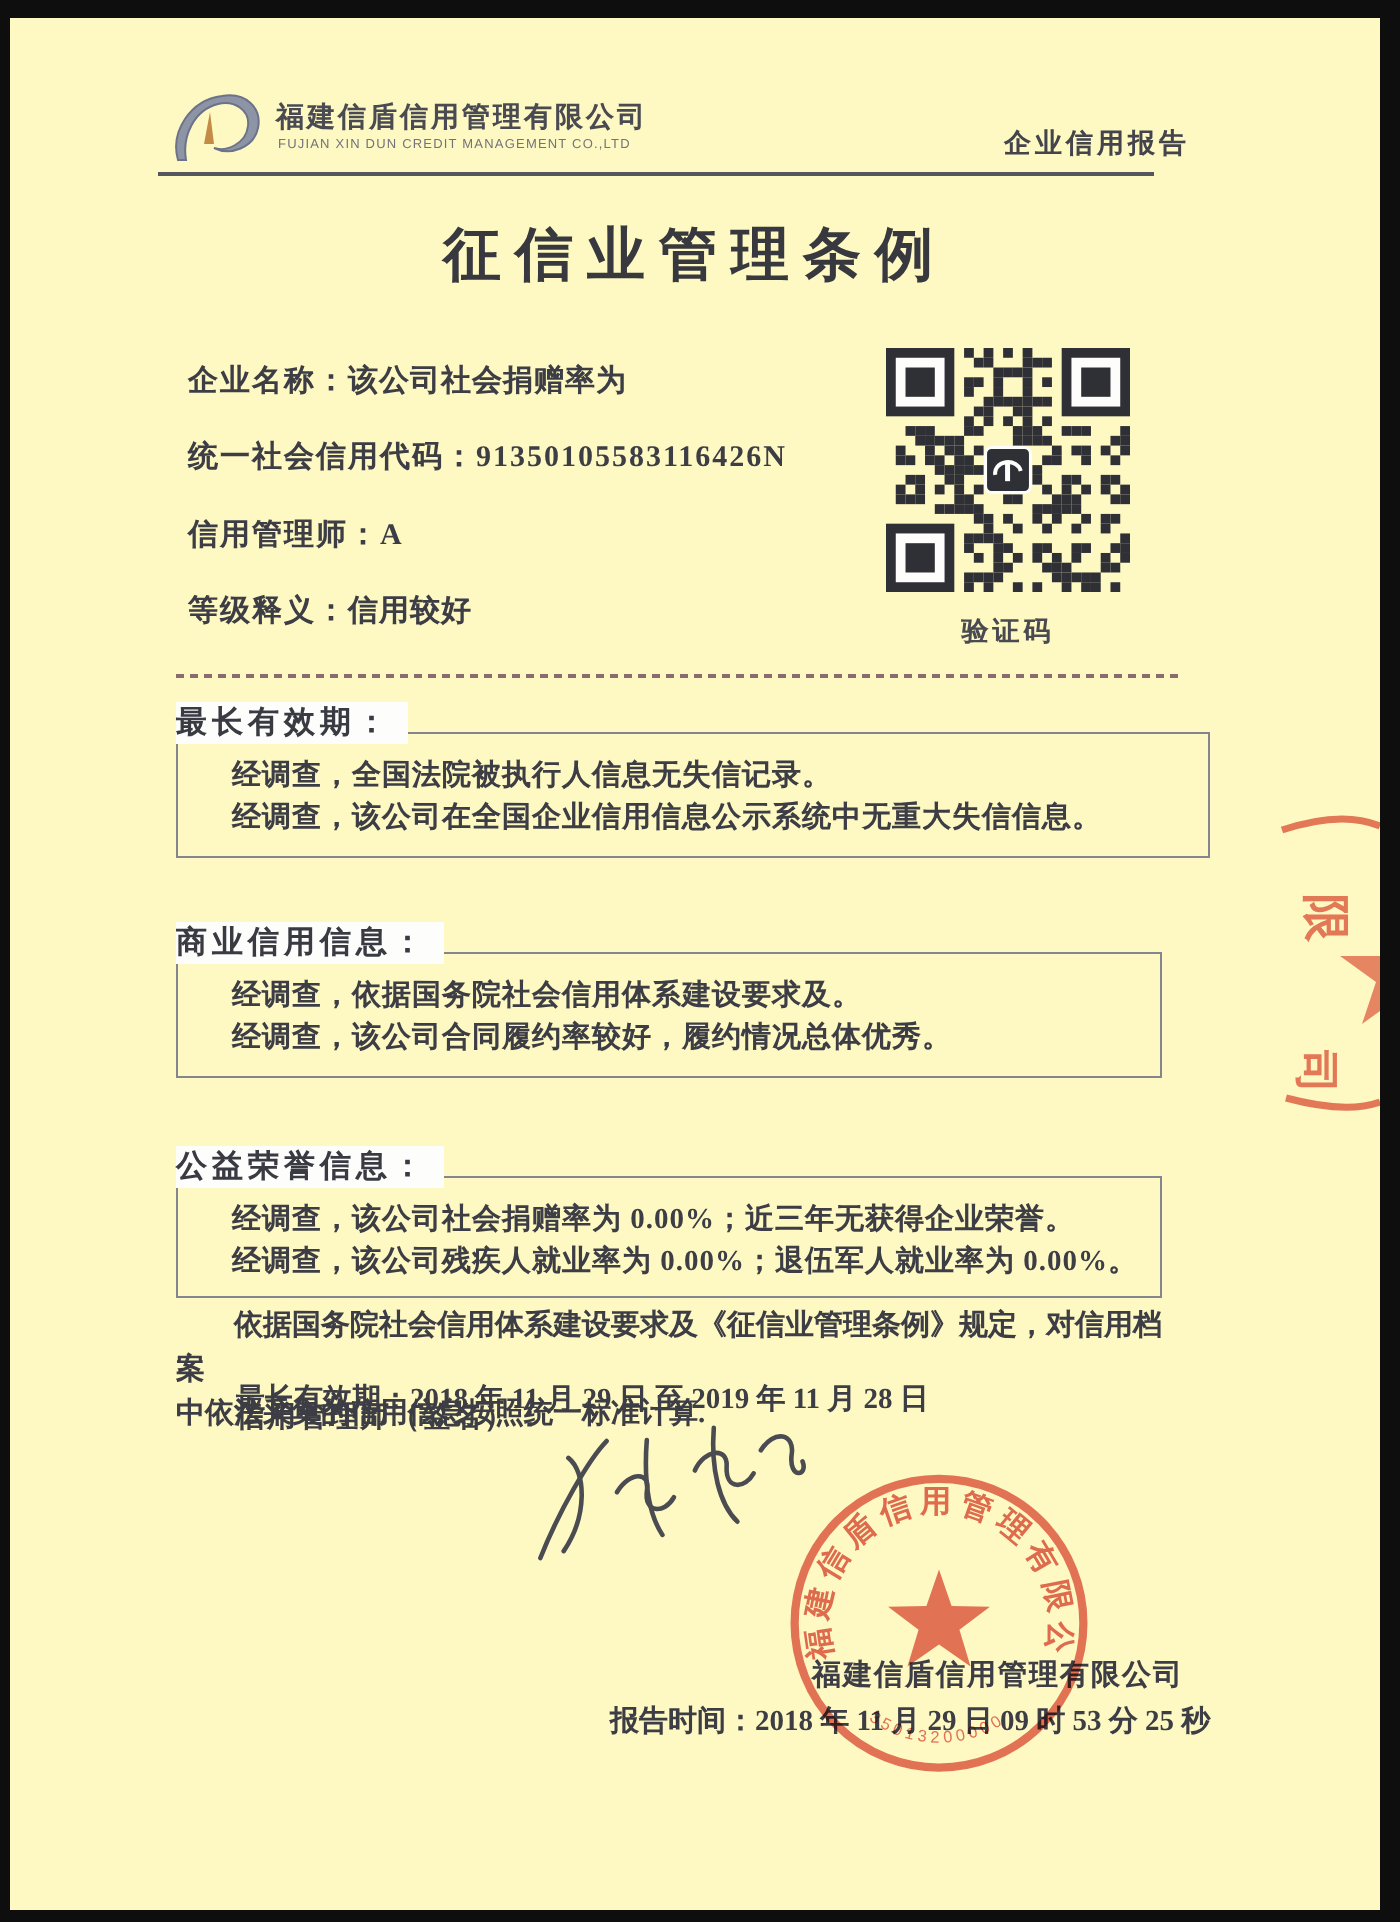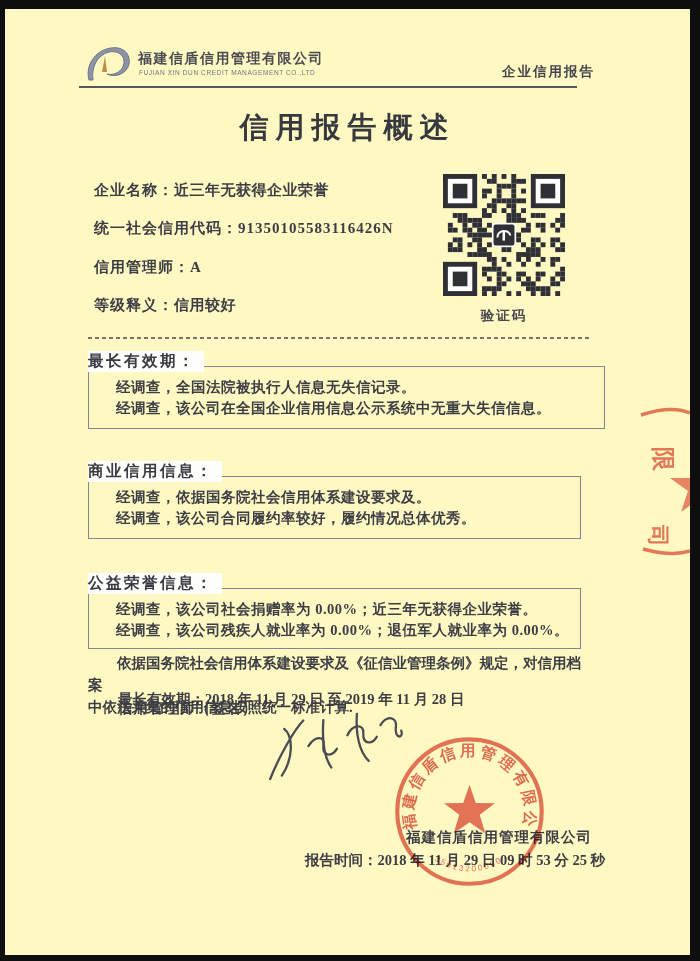--- a/index.html
+++ b/index.html
@@ -68,24 +68,24 @@
     <svg width="50" height="48" viewBox="0 0 50 48">
       <path d="M6,38 C2,24 12,8 28,6 C40,4 48,12 46,22 C44,32 32,36 24,32 C30,34 40,30 41,21 C42,13 34,8 26,10 C14,13 8,26 10,38 Z" fill="#8d94a6" stroke="#6c7388" stroke-width="1"></path>
       <path d="M22,14 L24,30 L19,30 Z" fill="#b9782f" opacity=".85"></path>
     </svg>
   </div>
   <div class="abs brand-cn">福建信盾信用管理有限公司</div>
   <div class="abs brand-en">FUJIAN XIN DUN CREDIT MANAGEMENT CO.,LTD</div>
   <div class="abs doc-type">企业信用报告</div>
   <div class="abs header-rule"></div>
 
-  <div class="abs report-title">信用报告概述</div>
+  <div class="abs report-title">征信业管理条例</div>
 
   <div class="abs field f0">
-    <span>企业名称：</span><span class="val">近三年无获得企业荣誉</span>
+    <span>企业名称：</span><span class="val">该公司社会捐赠率为</span>
   </div>
   <div class="abs field f1">
     <span>统一社会信用代码：</span><span class="val">91350105583116426N</span>
   </div>
   <div class="abs field f2">
     <span>信用管理师：</span><span class="val">A</span>
   </div>
   <div class="abs field f3">
     <span>等级释义：</span><span class="val">信用较好</span>
   </div>

